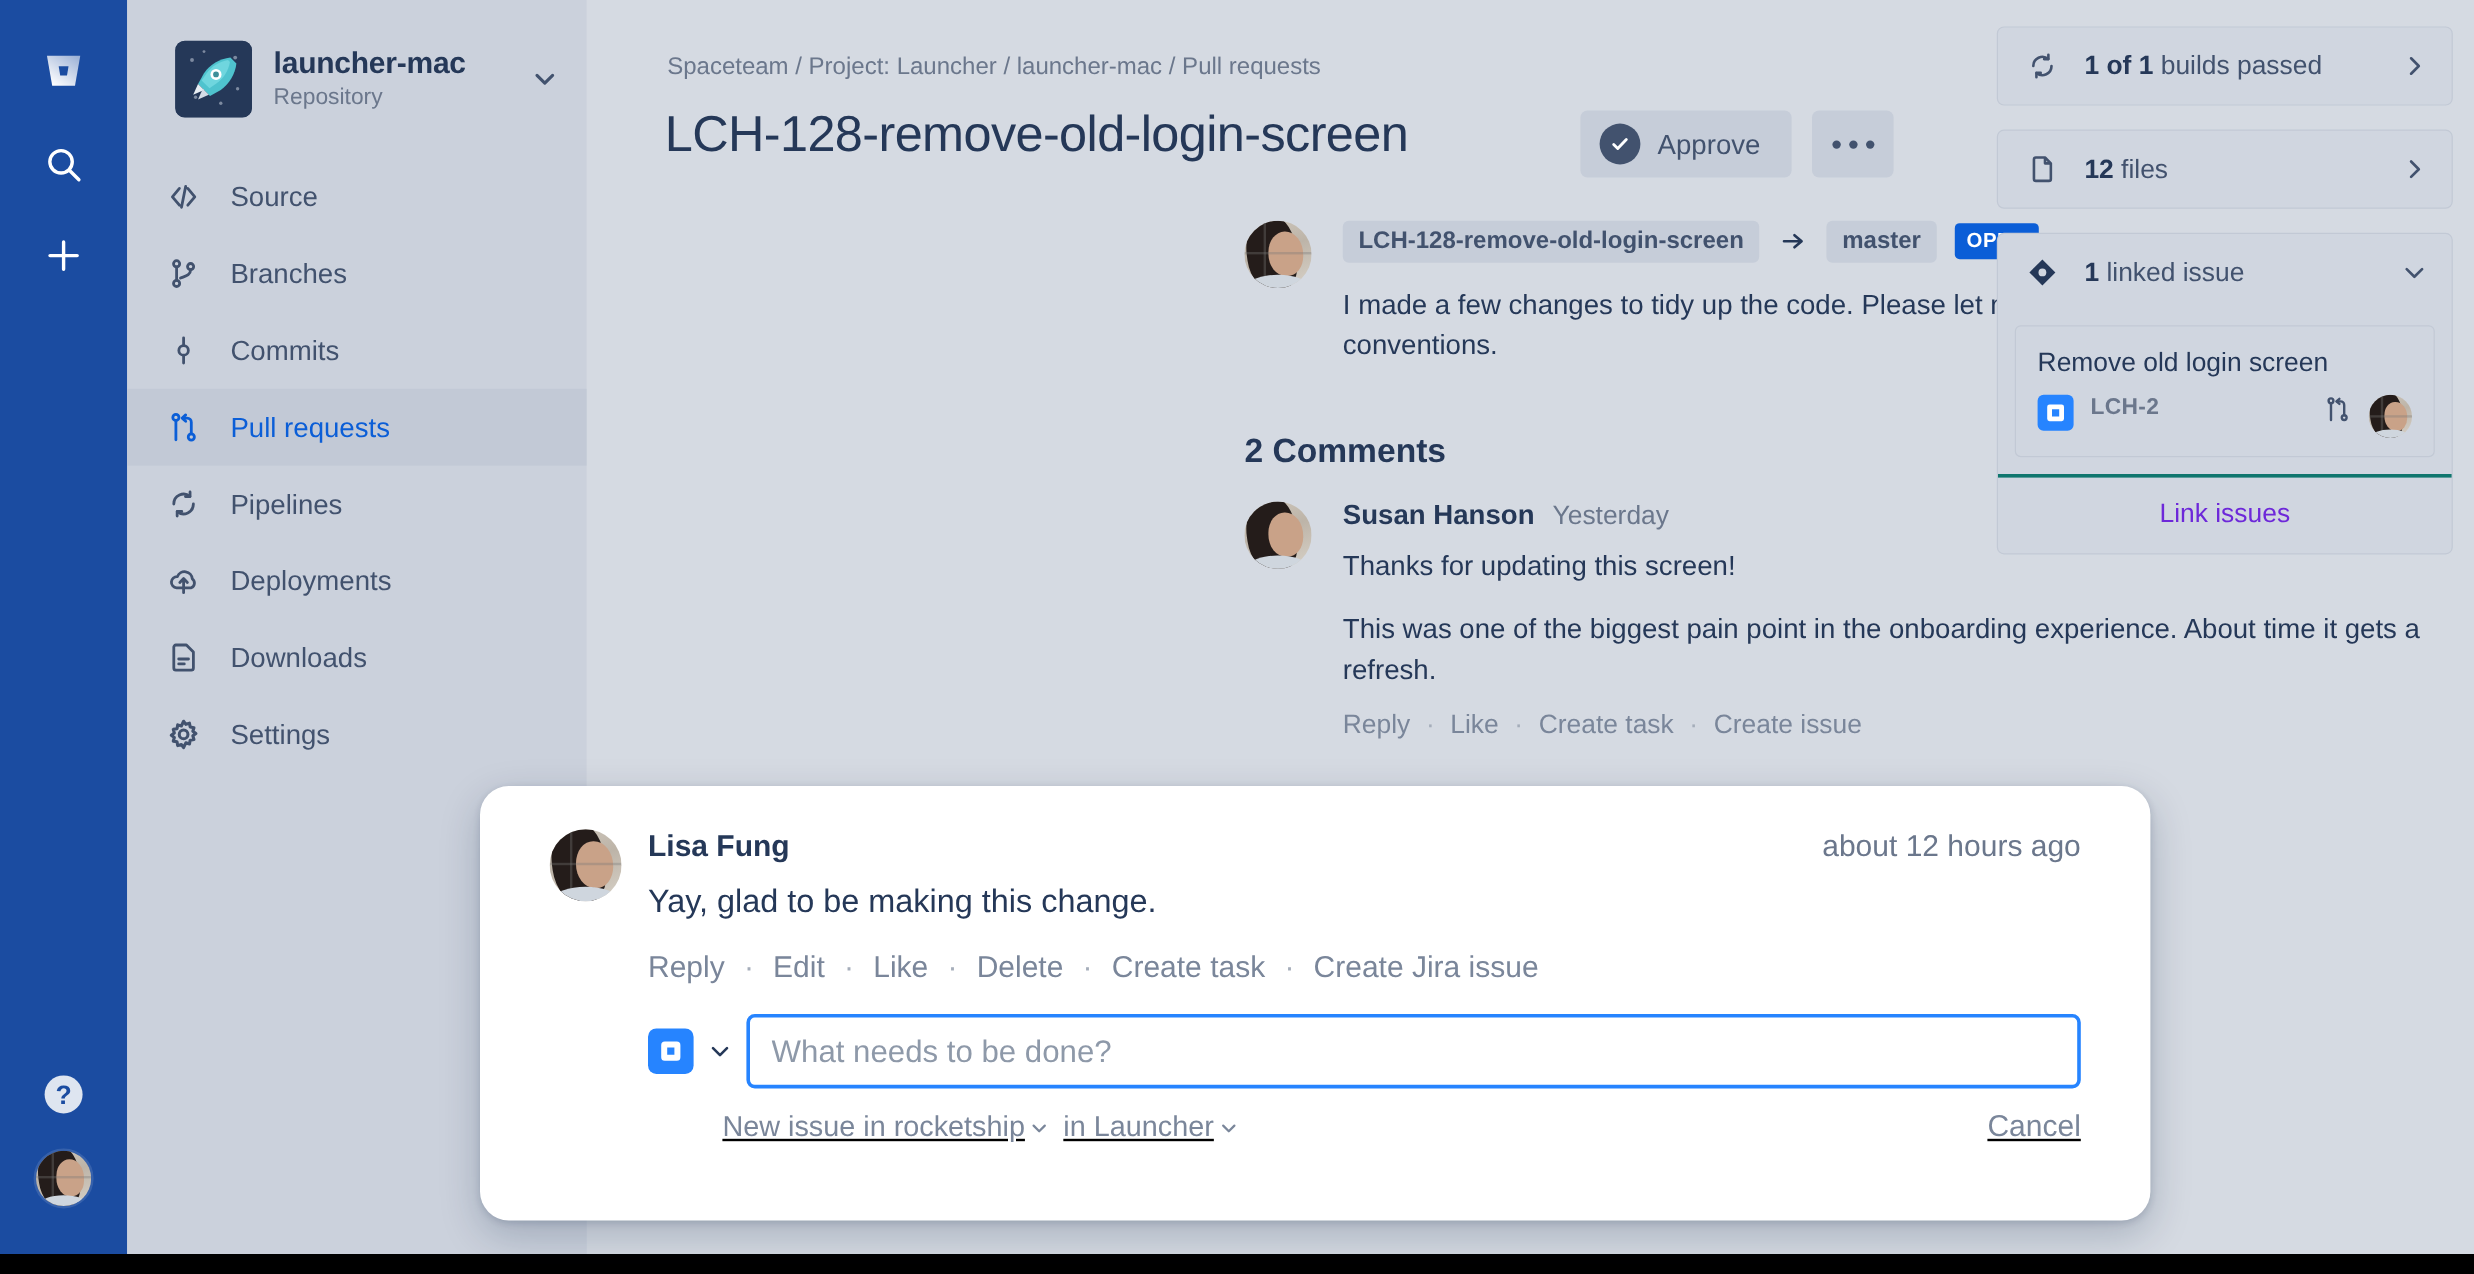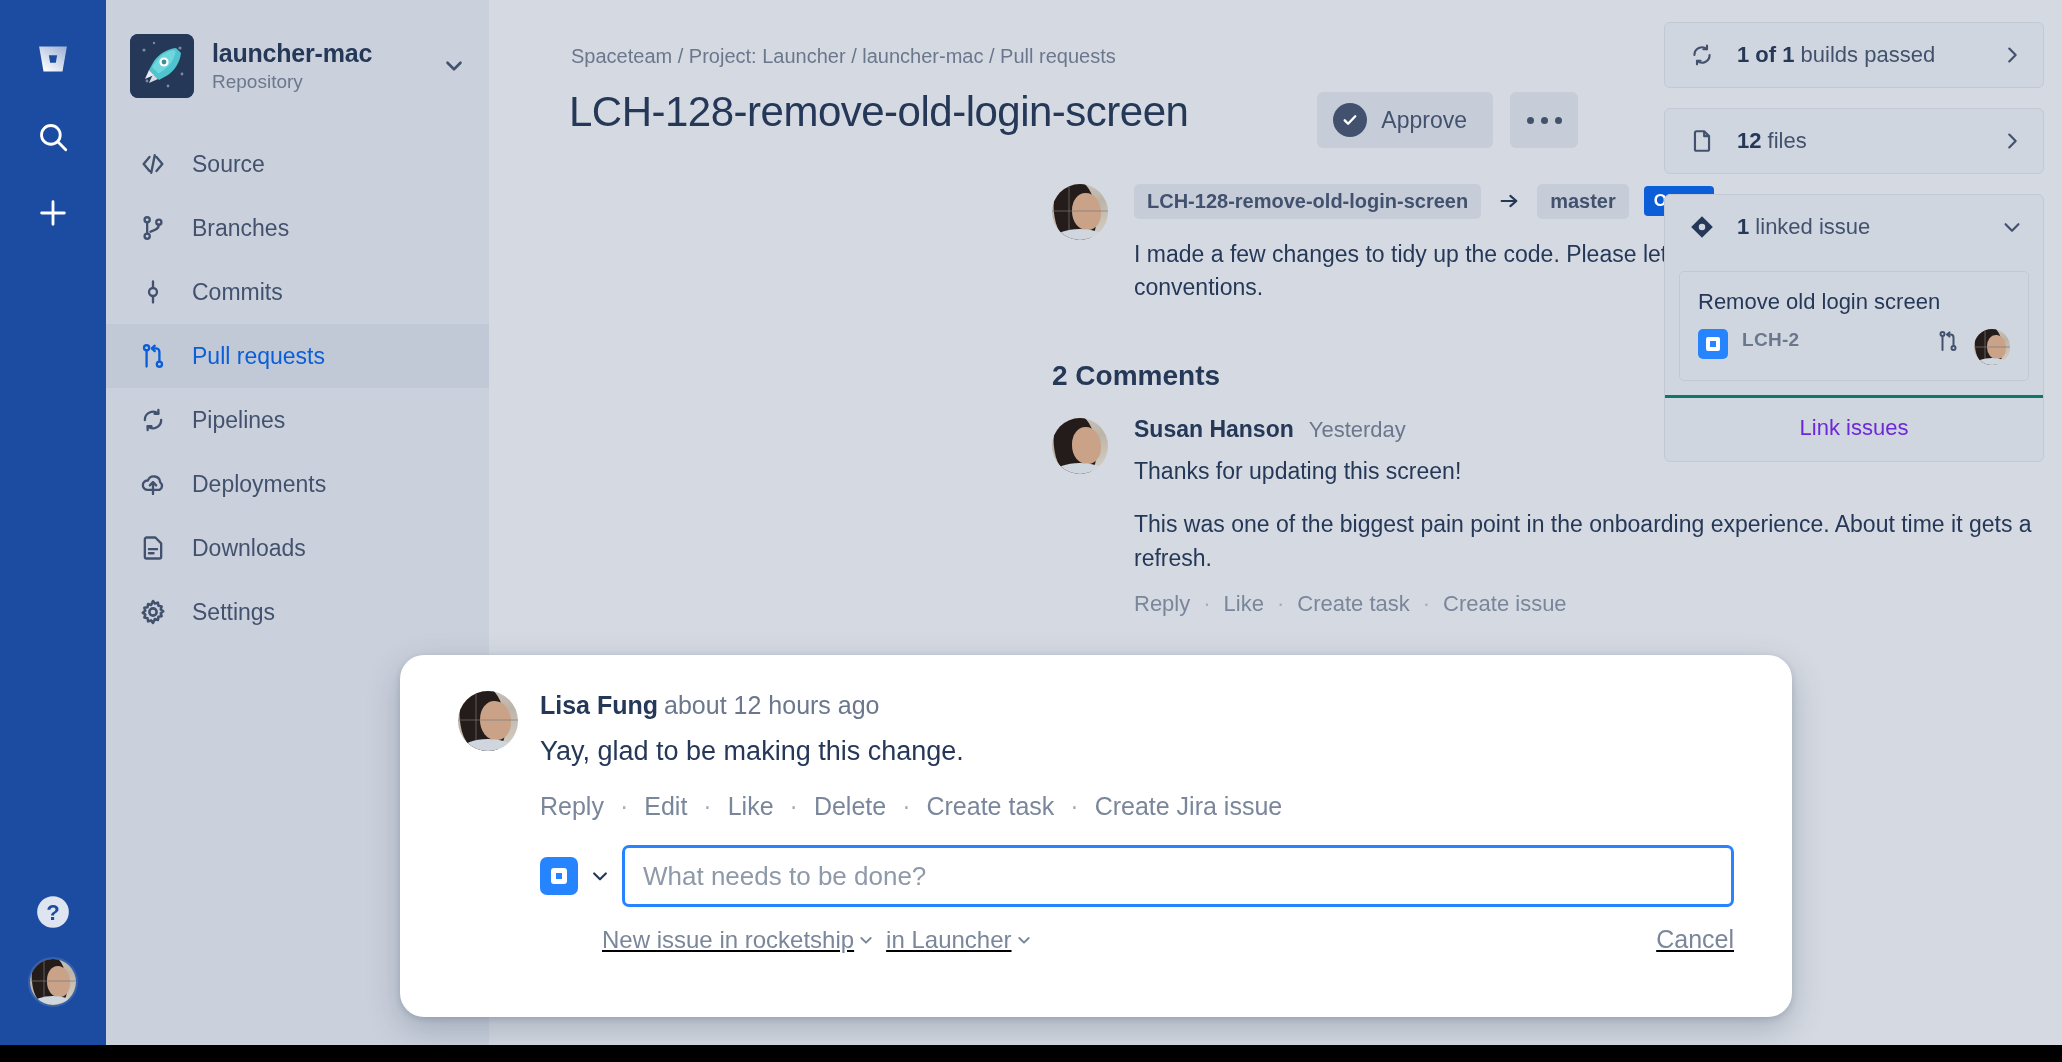--- a/index.html
+++ b/index.html
@@ -75,21 +75,21 @@
   .face .grid-v { top: 0; bottom: 0; width: 2px; left: 28%; }
 
   
   #repo-sidebar {
     position: absolute; left: 106px; top: 0;
     width: 383px; height: 1045px;
     background: #CBD1DC;
   }
   #repo-header {
     display: flex; align-items: center;
-    padding: 34px 22px 0 24px;
+    padding: 34px 22px 0 40px;
   }
   #repo-avatar {
     width: 64px; height: 64px; border-radius: 8px;
     background: #253858;
     position: relative; flex: none;
     overflow: hidden;
   }
   #repo-meta { margin-left: 18px; flex: 1; min-width: 0; }
   #repo-name {
     font-size: 25px; font-weight: bold; color: #253858;
@@ -114,21 +114,21 @@
   }
   .nav-item.active {
     background: #C2C9D6;
     color: #0B5ED7;
     font-weight: normal;
   }
   .nav-item.active .nav-ico { color: #0B5ED7; }
 
   
   #main {
-    position: absolute; left: 504px; top: 0;
+    position: absolute; left: 489px; top: 0;
     right: 0; height: 830px;
     background: #D5DAE2;
   }
   #breadcrumb {
     position: absolute; left: 67px; top: 45px;
     font-size: 20px; color: #6B778C;
   }
   #pr-title {
     position: absolute; left: 65px; top: 88px;
     font-size: 42px; font-weight: normal; color: #253858;
@@ -277,21 +277,21 @@
     background: #FFFFFF;
     border-radius: 24px;
     box-shadow: 0 12px 34px rgba(9,30,66,0.22), 0 2px 6px rgba(9,30,66,0.14);
     z-index: 50;
   }
   #modal-inner { position: relative; padding: 36px 58px 0 140px; }
   #modal-avatar {
     position: absolute; left: 58px; top: 36px;
     width: 60px; height: 60px; border-radius: 50%; overflow: hidden;
   }
-  #modal-head { display: flex; align-items: baseline; gap: 6px; }
+  #modal-head { display: flex; align-items: baseline; gap: 20px; justify-content: space-between; }
   #modal-author { font-size: 25px; font-weight: bold; color: #253858; }
   #modal-time { font-size: 25px; color: #6B778C; }
   #modal-text { margin-top: 16px; font-size: 27px; color: #253858; }
   #modal-actions {
     margin-top: 25px;
     font-size: 25px; color: #7A869A;
     display: flex; align-items: center; gap: 16px;
   }
   #modal-actions a { color: #7A869A; text-decoration: none; cursor: pointer; }
   #modal-actions .dot { color: #A5ADBA; }

